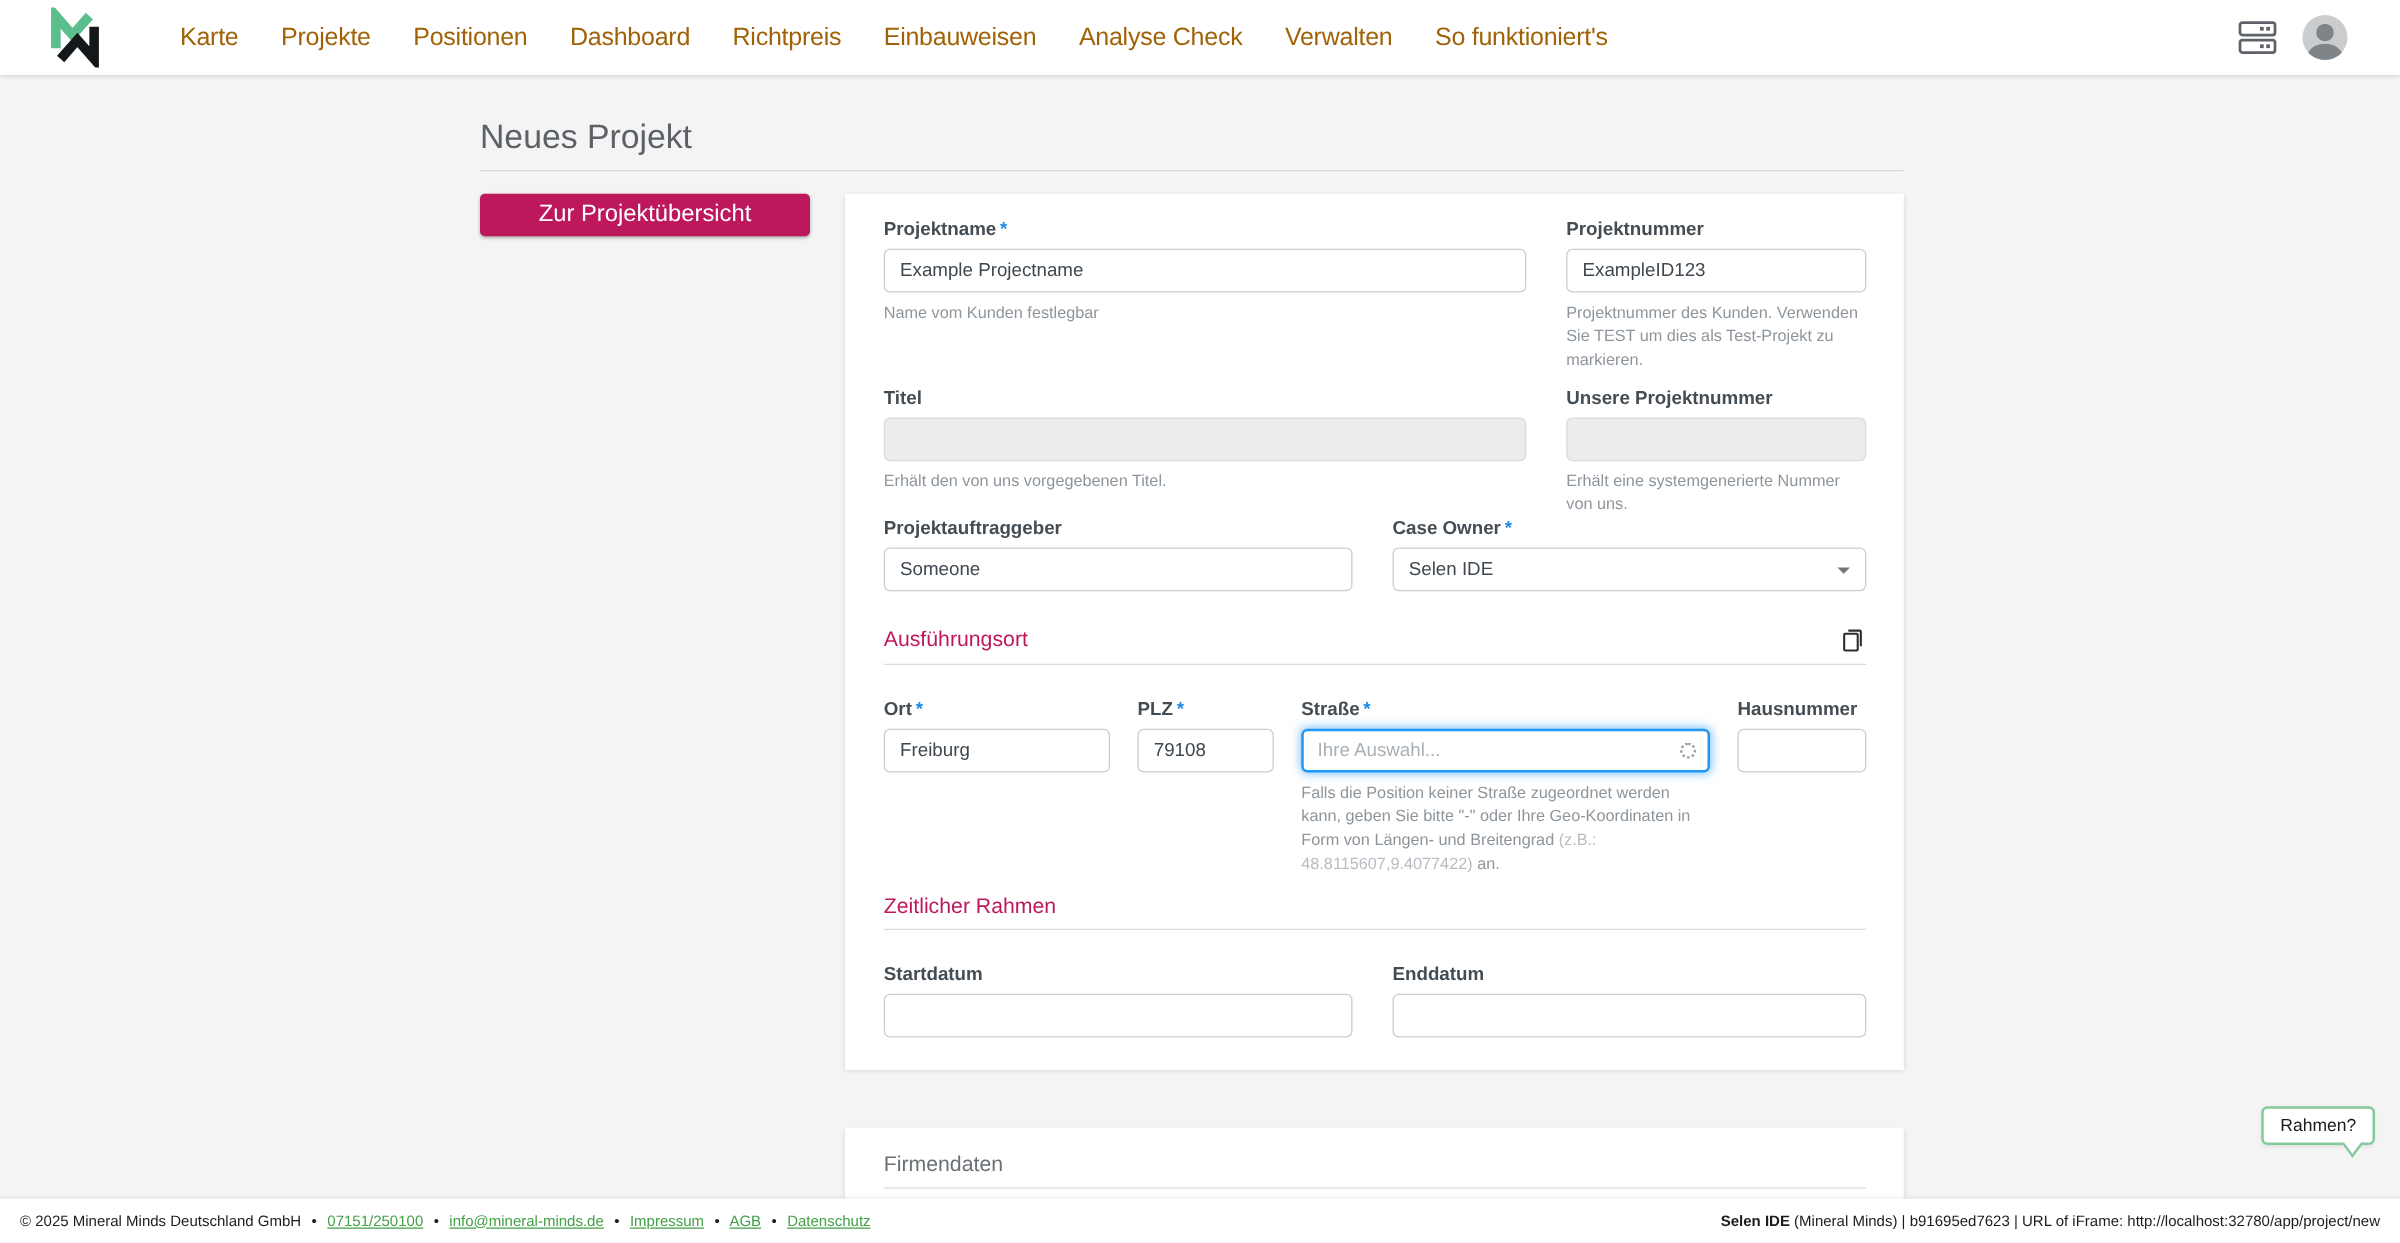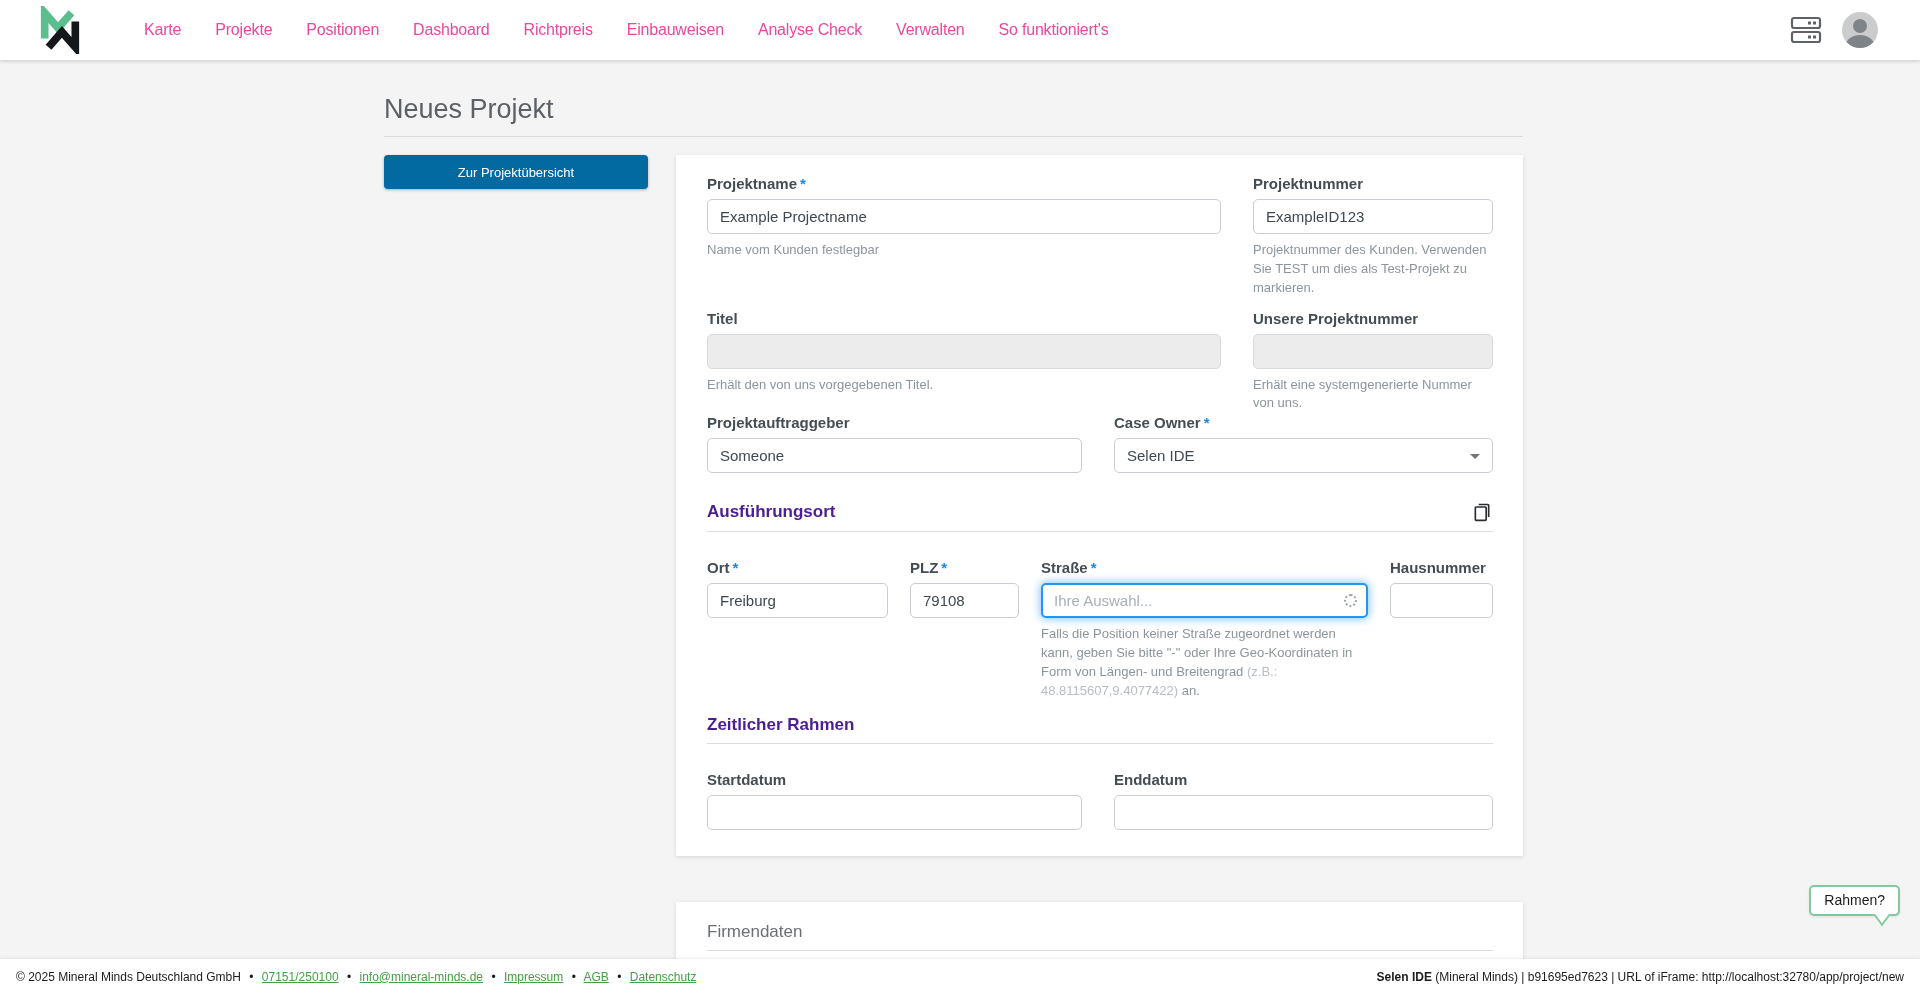--- a/index.html
+++ b/index.html
@@ -12,39 +12,39 @@
 
   
   .topnav {
     height: 60px; background: #fff;
     box-shadow: 0 1px 4px rgba(0,0,0,.18);
     display: flex; align-items: center;
     position: relative; z-index: 5;
   }
   .logo { margin-left: 38px; margin-right: 62px; display: flex; align-items: center; cursor: pointer; }
   .nav-items { display: flex; gap: 34px; align-items: center; }
-  .nav-item { font-size: 16px; color: #ec4899; letter-spacing: -0.2px; cursor: pointer; white-space: nowrap; }
+  .nav-item { font-size: 20px; color: #a16207; letter-spacing: -0.2px; cursor: pointer; white-space: nowrap; }
   .nav-right { margin-left: auto; margin-right: 42px; display: flex; align-items: center; gap: 20px; }
   .avatar {
     width: 36px; height: 36px; border-radius: 50%;
     background: #cbccce; overflow: hidden; position: relative; cursor: pointer;
   }
   .avatar .head { position: absolute; left: 11px; top: 7px; width: 14px; height: 14px; border-radius: 50%; background: #7f8488; }
   .avatar .body { position: absolute; left: 4px; top: 23px; width: 28px; height: 20px; border-radius: 50%; background: #7f8488; }
 
   
   .content { margin-left: 384px; width: 1139px; }
   .page-title { margin-top: 34px; font-size: 27px; font-weight: 500; color: #5b6166; }
   .title-rule { border: none; border-top: 1px solid #d9d9d9; margin-top: 11px; }
 
   .main-row { display: flex; margin-top: 18px; align-items: flex-start; }
   .left-col { width: 264px; margin-right: 28px; flex: none; }
   .btn-gray {
     width: 100%; height: 34px; border: none; border-radius: 4px;
-    background: #0369a1; color: #fff; font-size: 13px;
+    background: #be185d; color: #fff; font-size: 19px;
     font-family: "Liberation Sans", sans-serif;
     box-shadow: 0 1px 3px rgba(0,0,0,.3); cursor: pointer;
   }
 
   .card {
     flex: 1; background: #fff; border-radius: 0;
     box-shadow: 0 1px 4px rgba(0,0,0,.13);
     padding: 20px 30px 14px 31px;
   }
   .card2 { margin-top: 28px; min-height: 130px; padding-bottom: 0; }
@@ -90,21 +90,21 @@
   }
   .caret {
     position: absolute; right: 12px; top: 50%; margin-top: -2px;
     width: 0; height: 0; border-left: 5px solid transparent;
     border-right: 5px solid transparent; border-top: 5px solid #6f767c;
   }
 
   
   .section-head { display: flex; justify-content: space-between; align-items: center;
     border-bottom: 1px solid #dcdcdc; padding-bottom: 8px; margin-bottom: 27px; }
-  .section-title { font-size: 17px; font-weight: 700; color: #4c1d95; }
+  .section-title { font-size: 17px; font-weight: 400; color: #be185d; }
   .section-title.light { font-weight: 400; color: #6a7075; }
   .copy-btn { width: 22px; height: 22px; cursor: pointer; display: flex; align-items: center; justify-content: center; }
 
   
   .footer {
     position: fixed; left: 0; bottom: 0; width: 100%; height: 35px;
     background: #fff; box-shadow: 0 -1px 3px rgba(0,0,0,.08);
     display: flex; align-items: center; justify-content: space-between;
     padding: 0 16px; font-size: 12px; color: #1c1c1c; z-index: 10;
   }

